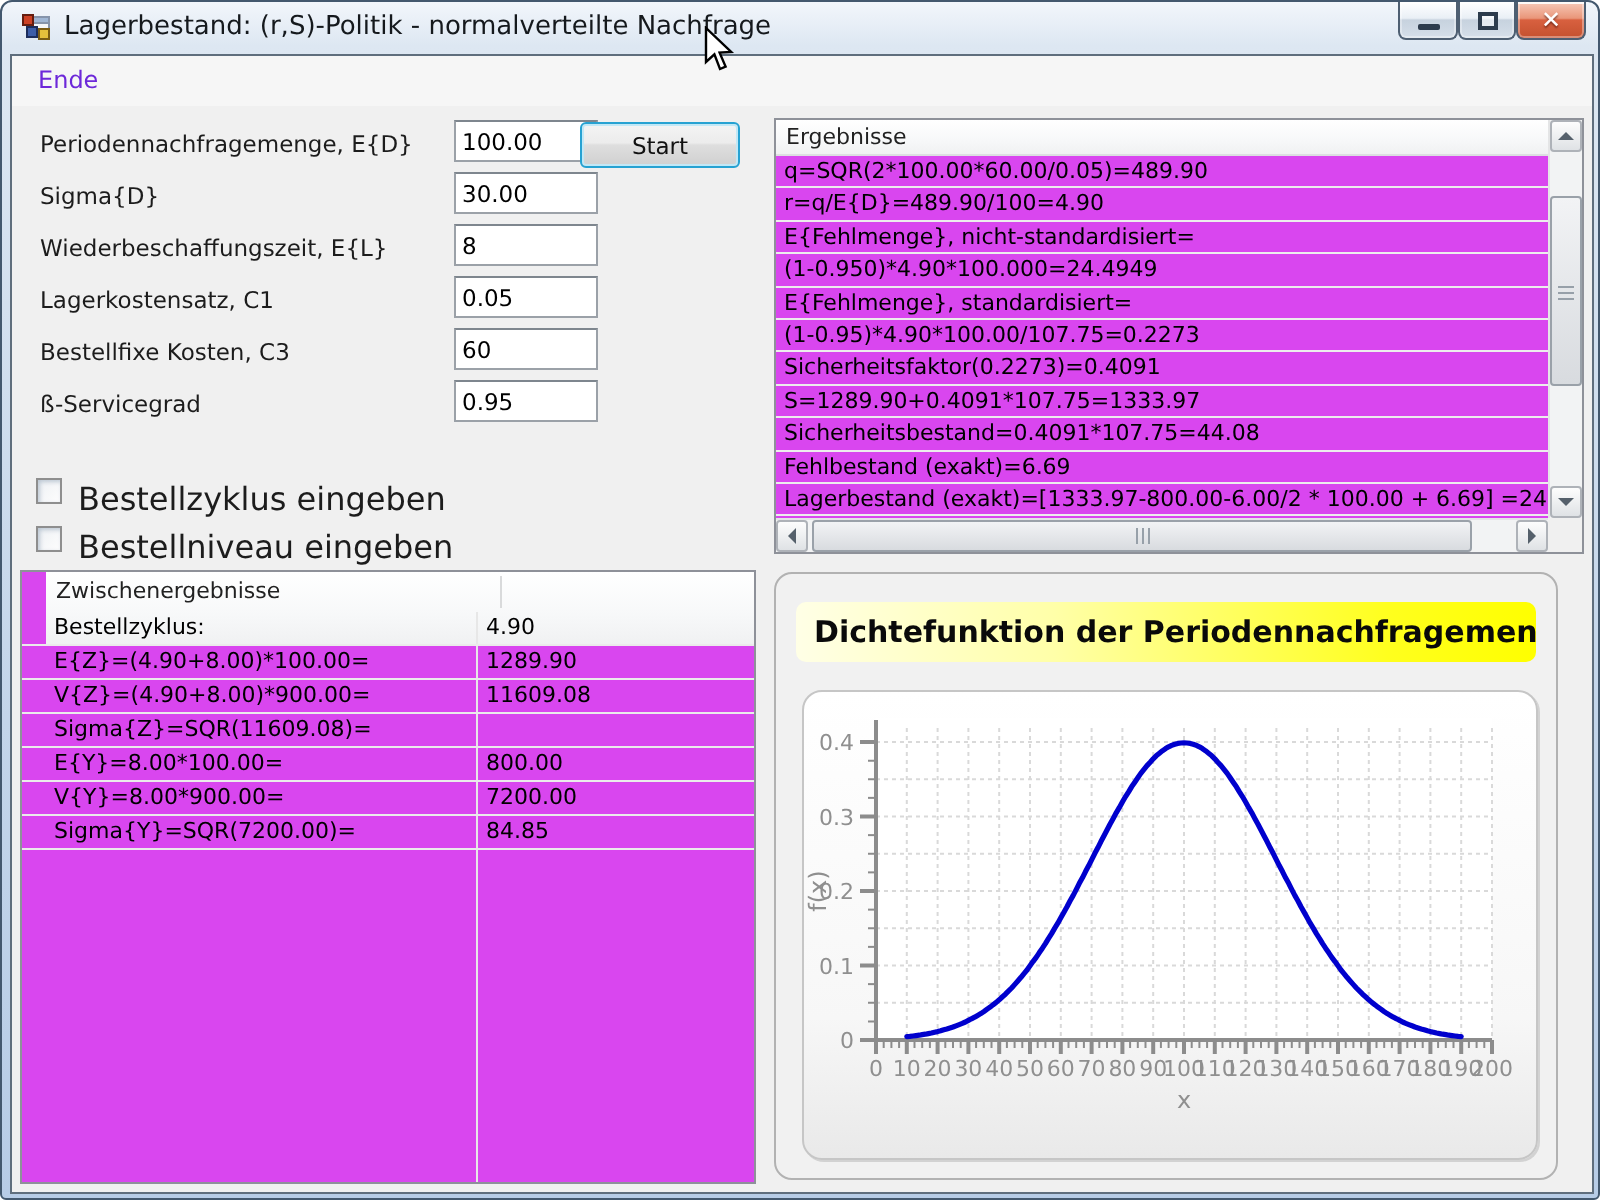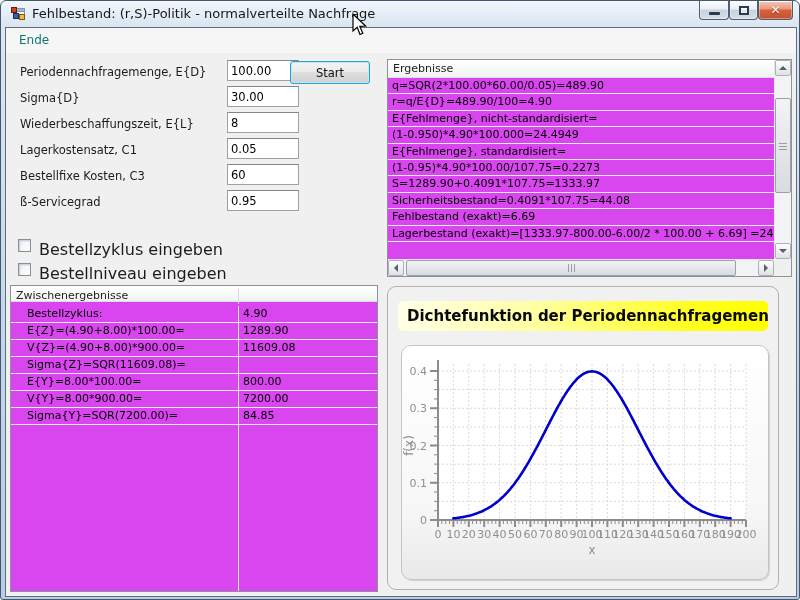--- a/index.html
+++ b/index.html
@@ -22,21 +22,21 @@
   .tb-btn.close { background:linear-gradient(180deg,#f7cab9 0%,#e9967a 45%,#d8603f 50%,#c4512f 100%); }
   .glyph-min { position:absolute; left:50%; bottom:4px; width:11px; height:3px; margin-left:-5px; background:#2d3c4d; border-radius:1px; }
   .glyph-max { position:absolute; left:50%; top:50%; width:10px; height:9px; margin:-4px 0 0 -5px; border:2px solid #2d3c4d; background:rgba(255,255,255,.5); }
   .glyph-close { position:absolute; width:100%; text-align:center; top:2px; color:#fff; font-size:12px; font-weight:bold; text-shadow:0 1px 1px rgba(60,10,0,.55); }
   
   #client {
     position:absolute; left:4px; top:26px; width:792px; height:570px;
     border:1px solid #5f6e7d; background:#f0f0f0; overflow:hidden;
   }
   #menubar { position:absolute; left:0; top:0; width:100%; height:25px; background:#f6f6f6; }
-  .menu-item { display:inline-block; padding:0 13px; line-height:25px; font-size:12px; color:#0f766e;text-align:center; }
+  .menu-item { display:inline-block; padding:0 13px; line-height:25px; font-size:12px; color:#6d28d9;text-align:center; }
   
   #fields { position:absolute; left:0; top:31px; }
   .field-row { position:relative; height:26px; width:380px; }
   .field-label { position:absolute; left:14px; top:6px; font-size:11.5px; color:#1c1c1c; white-space:nowrap; }
   .field-input {
     position:absolute; left:221px; top:1px; width:72px; height:21px;
     border:1px solid #9ba1a8; border-top-color:#7e868e; background:#fff;
     font-family:"DejaVu Sans",sans-serif; font-size:11.5px; padding:0 3px; color:#000;
   }
   #start-btn {
@@ -83,21 +83,21 @@
     background:linear-gradient(180deg,#f2f3f5,#d8dbdf);
   }
   .sb-thumb.horz { background:linear-gradient(180deg,#f2f3f5,#d8dbdf); }
   .grip-v { position:absolute; left:50%; top:50%; width:8px; height:7px; margin:-3px 0 0 -4px;
     background:repeating-linear-gradient(180deg,#97a0a9 0 1px,transparent 1px 3px); }
   .grip-h { position:absolute; left:50%; top:50%; width:7px; height:8px; margin:-4px 0 0 -3px;
     background:repeating-linear-gradient(90deg,#97a0a9 0 1px,transparent 1px 3px); }
   .sb-corner { position:absolute; right:0; bottom:0; width:17px; height:17px; background:#f0f0f0; }
   
   #inter-list { left:4px; top:257px; width:368px; height:307px; }
-  #inter-header-row { left:0; right:0; height:16px; line-height:20px; }
+  #inter-header-row { left:12px; right:0; height:37px; line-height:20px; }
   #inter-header-div { position:absolute; left:227px; top:2px; height:16px; width:1px; background:#d9dadb; }
   #inter-col-div { position:absolute; left:227px; top:20px; bottom:0; width:1px; background:#e7e7e7; }
   #inter-rows { position:absolute; left:0; top:20px; right:0; }
   .inter-row { display:flex; height:17px; line-height:16px; font-size:11px; color:#000; border-bottom:1px solid #ebebeb; }
   .inter-cell1 { width:227px; padding-left:16px; white-space:nowrap; overflow:hidden; }
   .inter-cell2 { flex:1; padding-left:5px; white-space:nowrap; }
   
   #chart-group {
     position:absolute; left:381px; top:258px; width:392px; height:304px;
     border:1px solid #b2b2b2; border-radius:9px; background:#f1f1f1;
@@ -125,21 +125,21 @@
 <div id="window">
 
   <div id="titlebar">
     <svg id="title-icon" viewBox="0 0 16 16">
       <rect x="4.5" y="2.5" width="10" height="10" fill="#f4f6f9" stroke="#8594ab"></rect>
       <rect x="4.5" y="2.5" width="10" height="3" fill="#9fb6d4" stroke="#8594ab"></rect>
       <rect x="1.5" y="1.5" width="5" height="5" fill="#cc4125" stroke="#641d10"></rect>
       <rect x="3.5" y="7.5" width="5" height="5" fill="#3c5da8" stroke="#1c2d5c"></rect>
       <rect x="9.5" y="8.5" width="5" height="5" fill="#e6c03c" stroke="#7a5c14"></rect>
     </svg>
-    <div id="title-text">Fehlbestand: (r,S)-Politik - normalverteilte Nachfrage</div>
+    <div id="title-text">Lagerbestand: (r,S)-Politik - normalverteilte Nachfrage</div>
     <div class="tb-btn" style="left:698px;width:30px;">
         <span class="glyph-min"></span>
       </div>
     <div class="tb-btn" style="left:728px;width:29px;">
         <span class="glyph-max"></span>
       </div>
     <div class="tb-btn close" style="left:757px;width:35px;">
         <span class="glyph-close">✕</span>
       </div>
   </div>
@@ -207,20 +207,21 @@
           <div class="result-row">r=q/E{D}=489.90/100=4.90</div>
 
           <div class="result-row">E{Fehlmenge}, nicht-standardisiert=</div>
 
           <div class="result-row">(1-0.950)*4.90*100.000=24.4949</div>
 
           <div class="result-row">E{Fehlmenge}, standardisiert=</div>
 
           <div class="result-row">(1-0.95)*4.90*100.00/107.75=0.2273</div>
 
+          <div class="result-row">Sicherheitsfaktor(0.2273)=0.4091</div>
 
           <div class="result-row">S=1289.90+0.4091*107.75=1333.97</div>
 
           <div class="result-row">Sicherheitsbestand=0.4091*107.75=44.08</div>
 
           <div class="result-row">Fehlbestand (exakt)=6.69</div>
 
           <div class="result-row">Lagerbestand (exakt)=[1333.97-800.00-6.00/2 * 100.00 + 6.69] =240.66</div>
         </div>
       <div class="sb-track-v">

